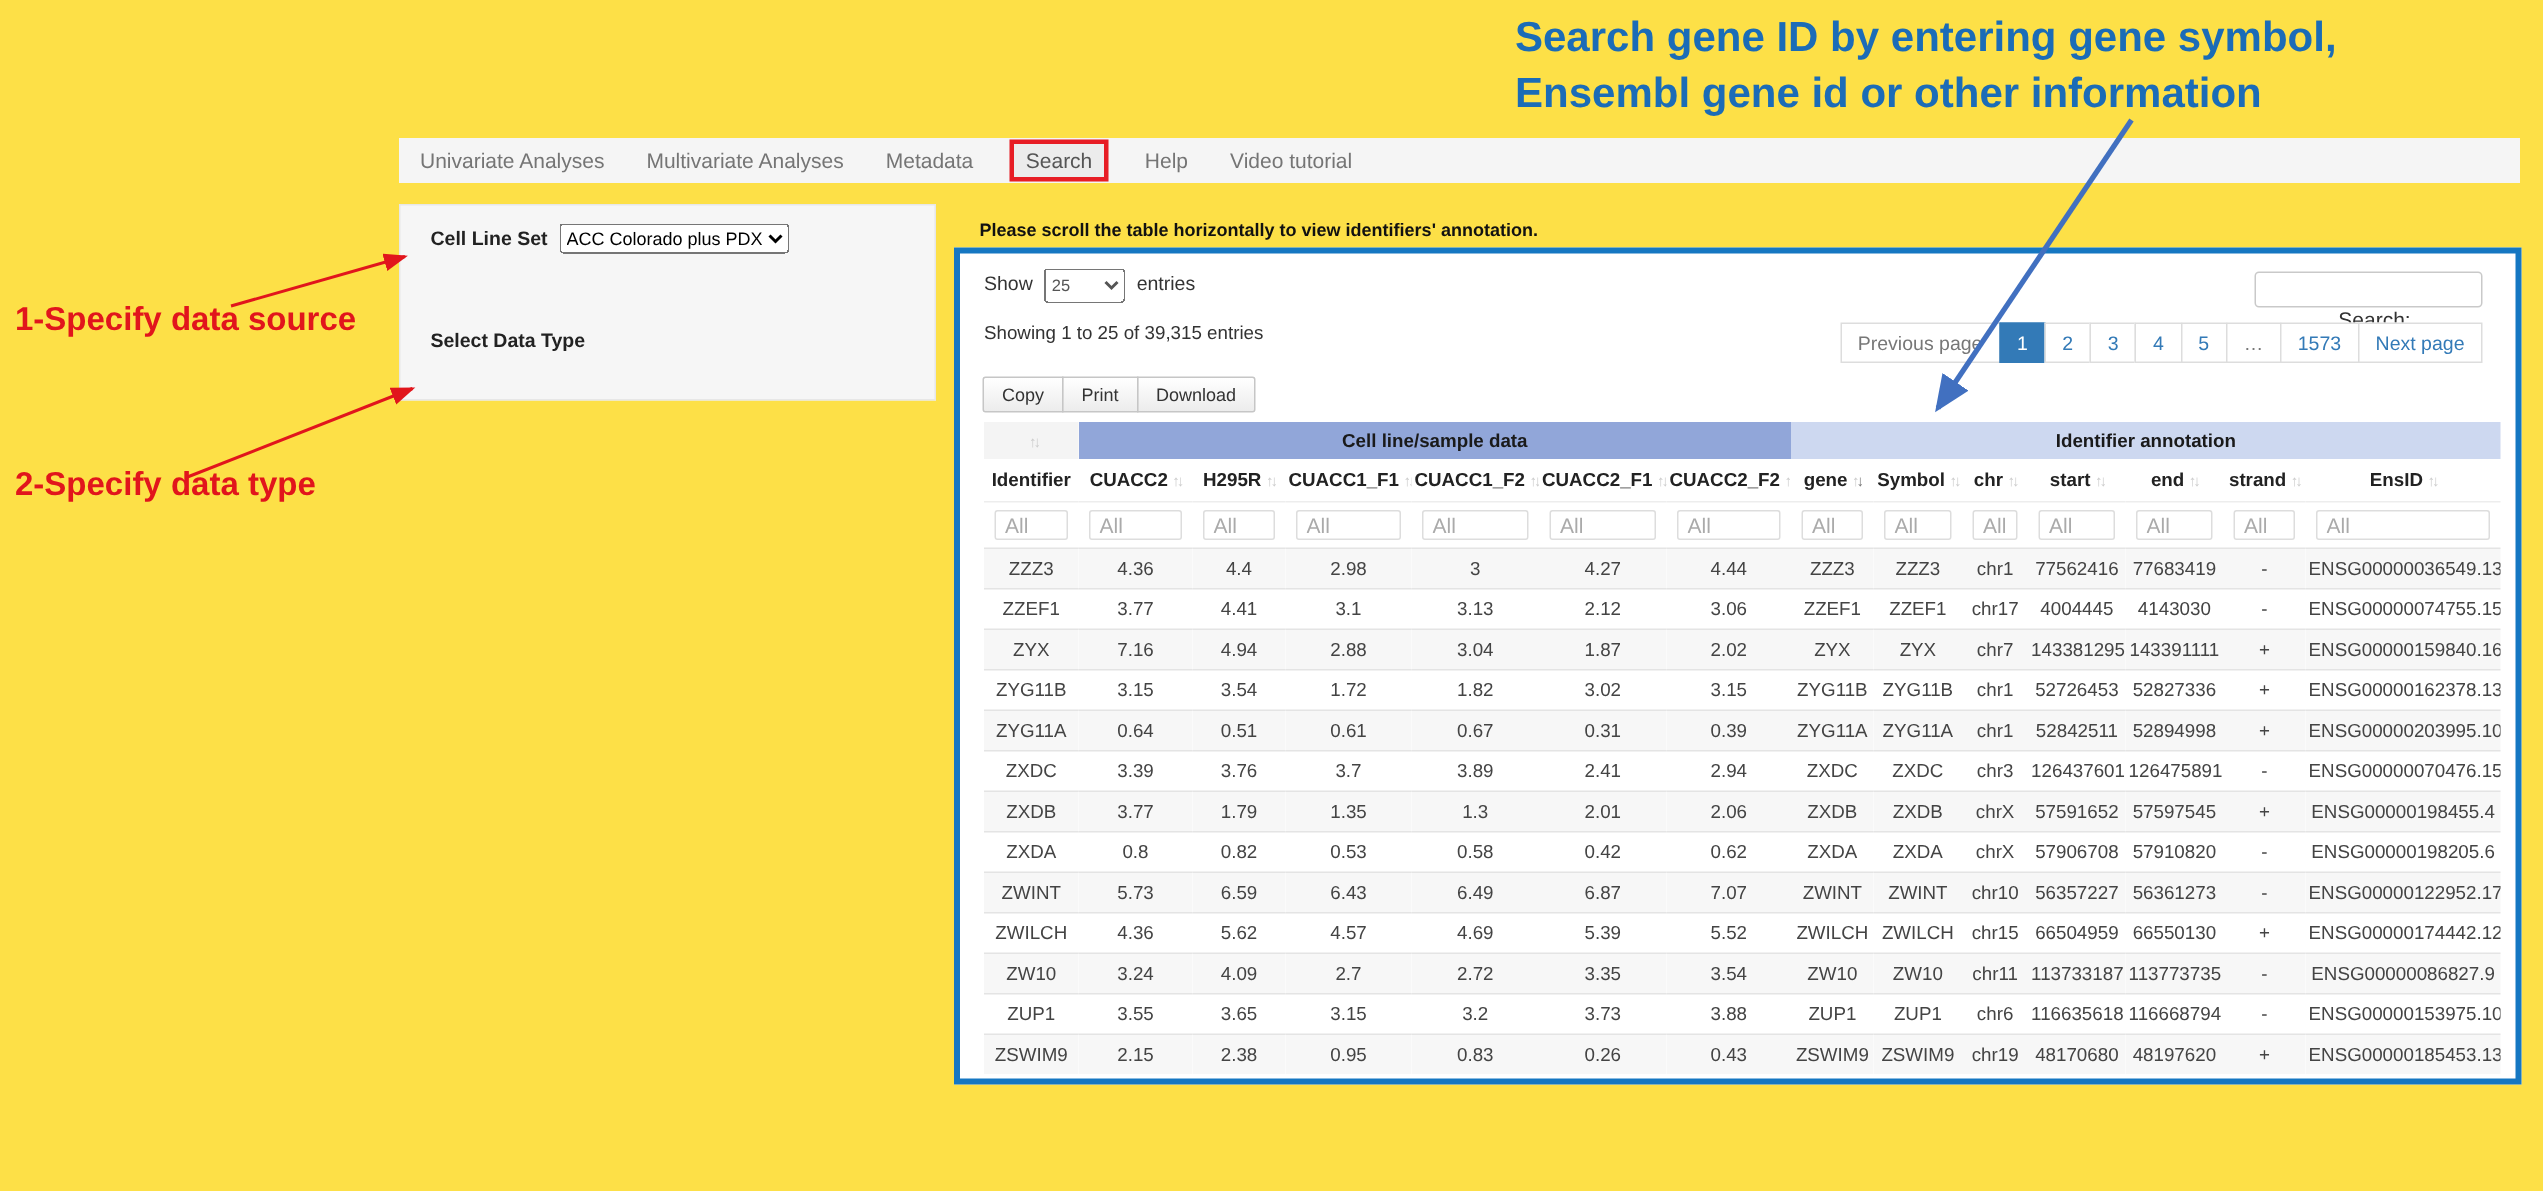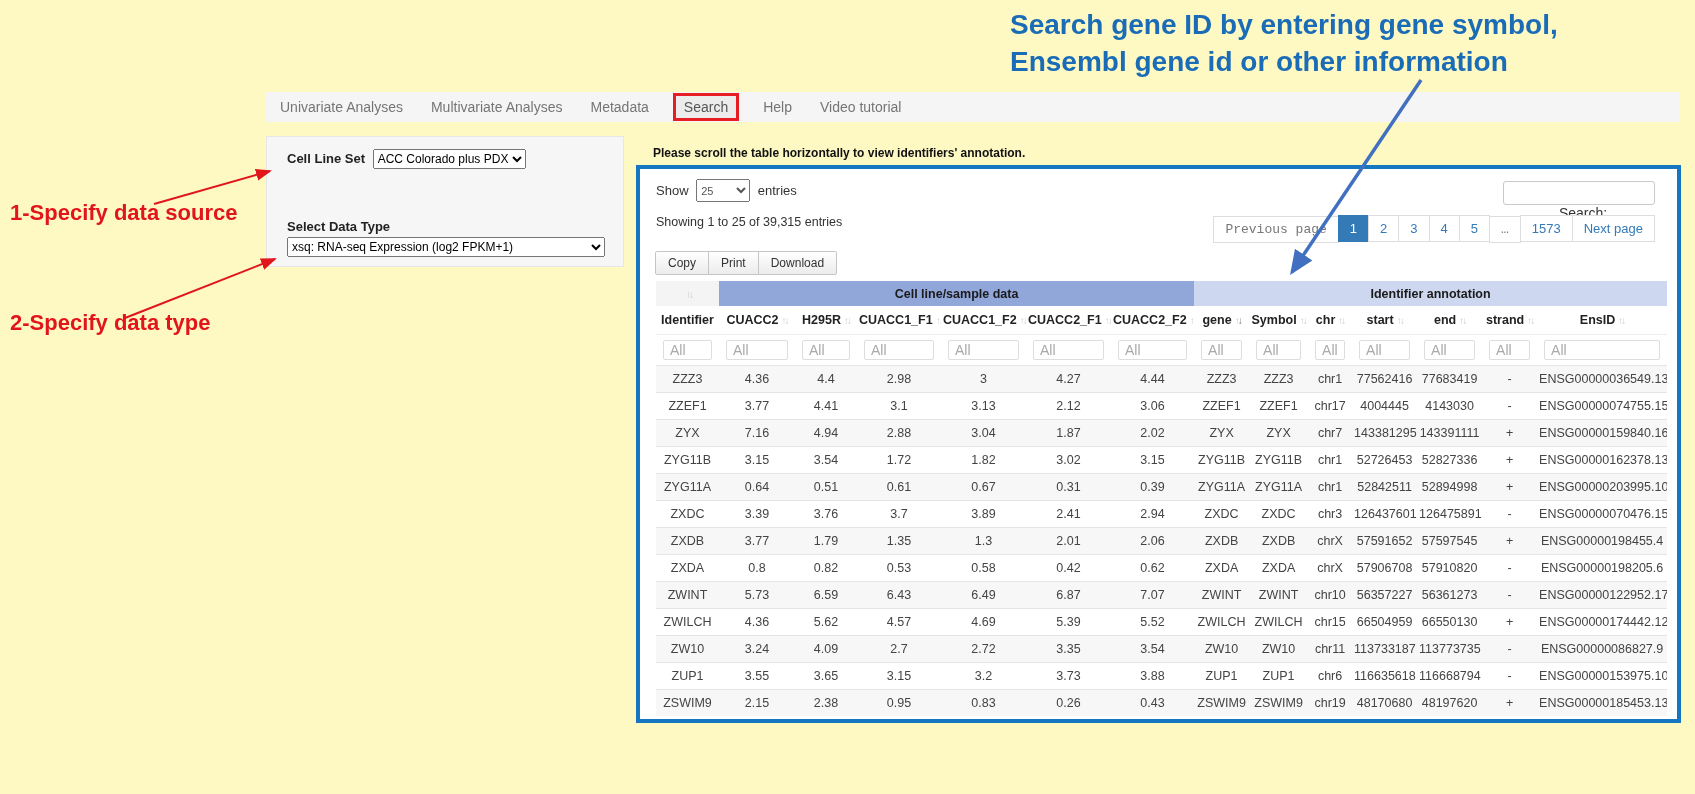--- a/index.html
+++ b/index.html
@@ -1,16 +1,16 @@
 <!DOCTYPE html>
 <html><head>
 <meta charset="utf-8">
 <style>
   html,body{margin:0;padding:0;background:#fff;}
-  .canvas{position:relative;width:1695px;height:794px;background:#fef9c3;overflow:hidden;
+  .canvas{position:relative;width:1695px;height:794px;background:#fde047;overflow:hidden;
           font-family:"Liberation Sans",sans-serif;color:#333;}
   .overlay{position:absolute;left:0;top:0;pointer-events:none;z-index:30;}
 
   
   .red-note{position:absolute;color:#e1151c;font-weight:bold;font-size:22px;z-index:20;white-space:nowrap;}
   .note1{left:10px;top:200px;}
   .note2{left:10px;top:310px;}
   .blue-note{position:absolute;left:1010px;top:6px;color:#1b6cb7;font-weight:bold;
              font-size:28px;line-height:37px;z-index:20;white-space:nowrap;}
 
@@ -38,21 +38,21 @@
   .show-entries{position:absolute;left:16px;top:10px;font-size:13px;color:#333;}
   .page-len{width:54px;height:23px;font-size:11px;color:#555;margin:0 4px;font-family:"Liberation Sans",sans-serif;}
   .search-wrap{position:absolute;right:22px;top:12px;display:flex;align-items:center;flex-direction:column;}
   .search-input{width:152px;height:24px;border:1px solid #c9c9c9;border-radius:3px;box-sizing:border-box;padding:2px 6px;}
   .search-label{font-size:14px;color:#333;margin-left:8px;}
   .showing{position:absolute;left:16px;top:46px;font-size:12.5px;color:#333;}
 
   .pagination{position:absolute;top:46px;right:22px;font-size:13px;white-space:nowrap;}
   .pg{display:inline-block;padding:5px 11px;border:1px solid #ddd;margin-left:-1px;color:#337ab7;
       background:#fff;cursor:pointer;}
-  .pg.prev,.pg.ellipsis{color:#777;font-family:Liberation Mono, monospace;}
+  .pg.prev,.pg.ellipsis{color:#777;}
   .pg.ellipsis{cursor:default;}
   .pg.active{background:#337ab7;border-color:#337ab7;color:#fff;}
 
   .export-buttons{position:absolute;left:16px;top:82px;}
   .btn{display:inline-block;padding:4px 12px;border:1px solid #c6c6c6;margin-left:-1px;font-size:12px;
        color:#333;background:linear-gradient(#ffffff,#ececec);cursor:pointer;}
   .btn:first-child{border-radius:2px 0 0 2px;}
   .btn:last-child{border-radius:0 2px 2px 0;}
 
   
@@ -111,23 +111,20 @@
     </div>
 
   <div class="panel">
     <div class="row1">
       <label>Cell Line Set</label>
       <select class="cls-select">
         <option>ACC Colorado plus PDX</option>
       </select>
     </div>
     <div class="dt-label">Select Data Type</div>
-    <select class="dt-select">
-      <option>xsq: RNA-seq Expression (log2 FPKM+1)</option>
-    </select>
   </div>
 
   <div class="scroll-note">Please scroll the table horizontally to view identifiers' annotation.</div>
 
   <div class="blue-box">
     <div class="show-entries">
       <span>Show</span>
       <select class="page-len">
         <option>25</option>
       </select>

